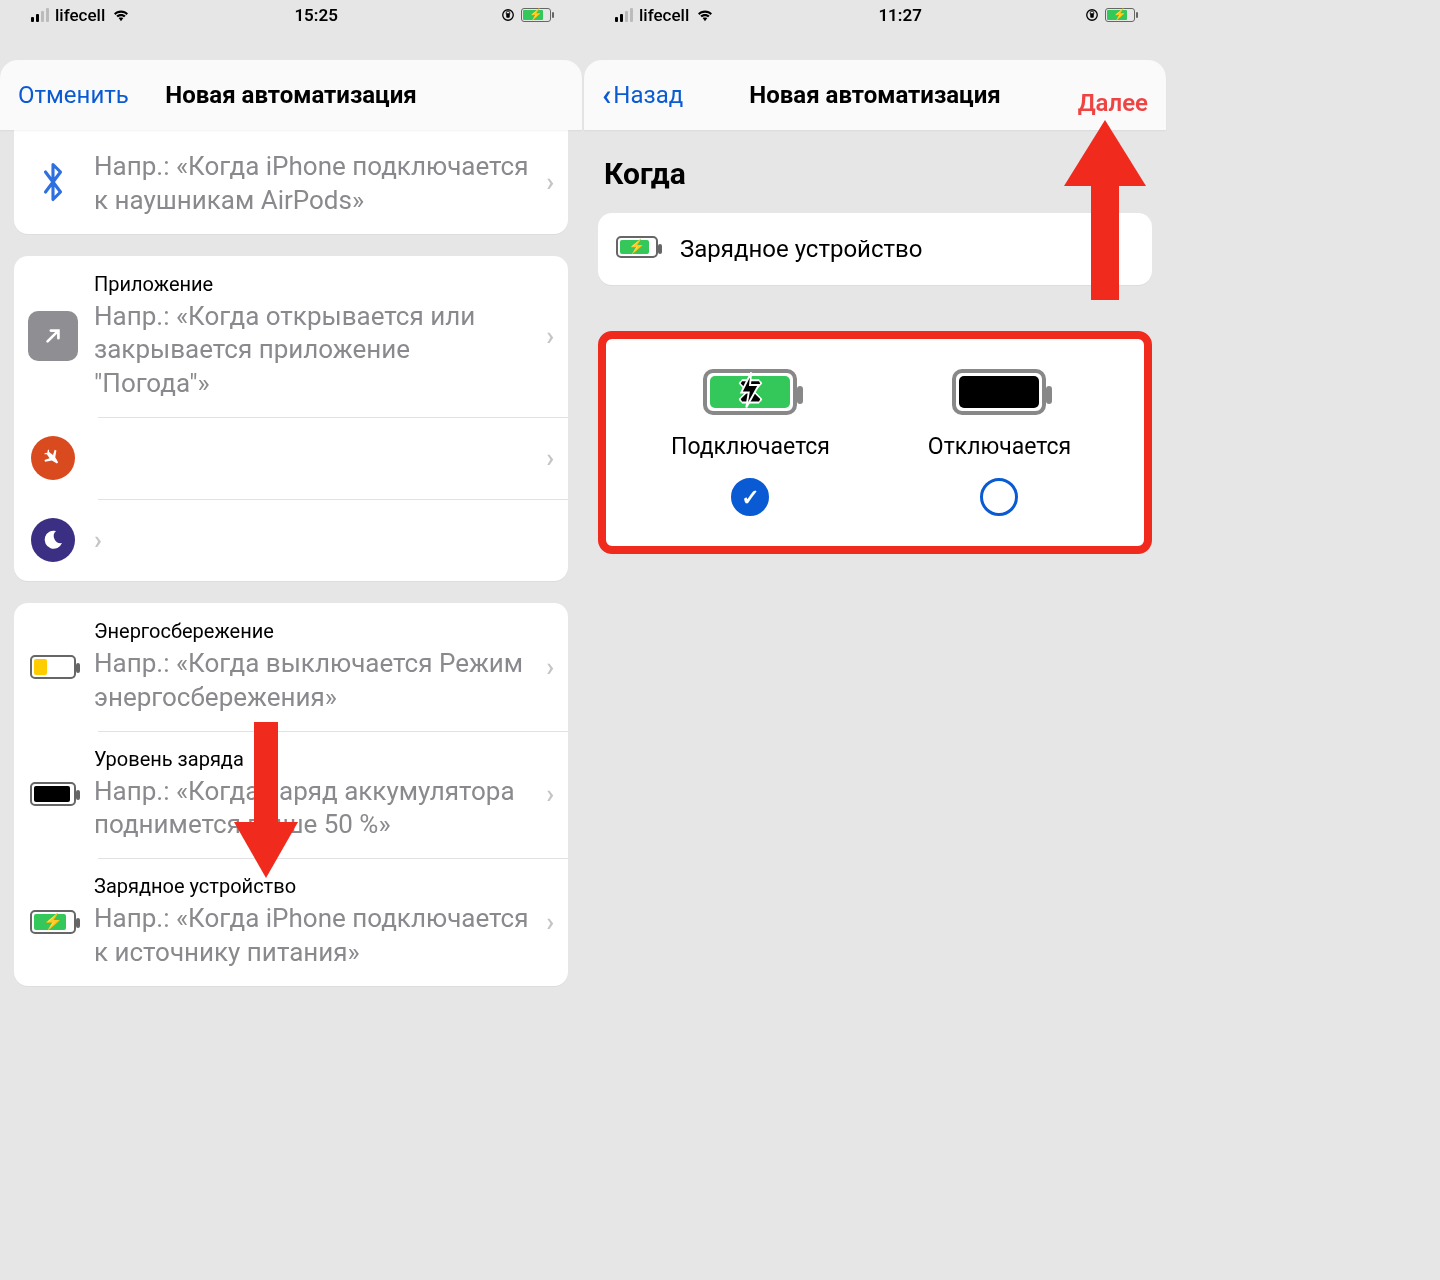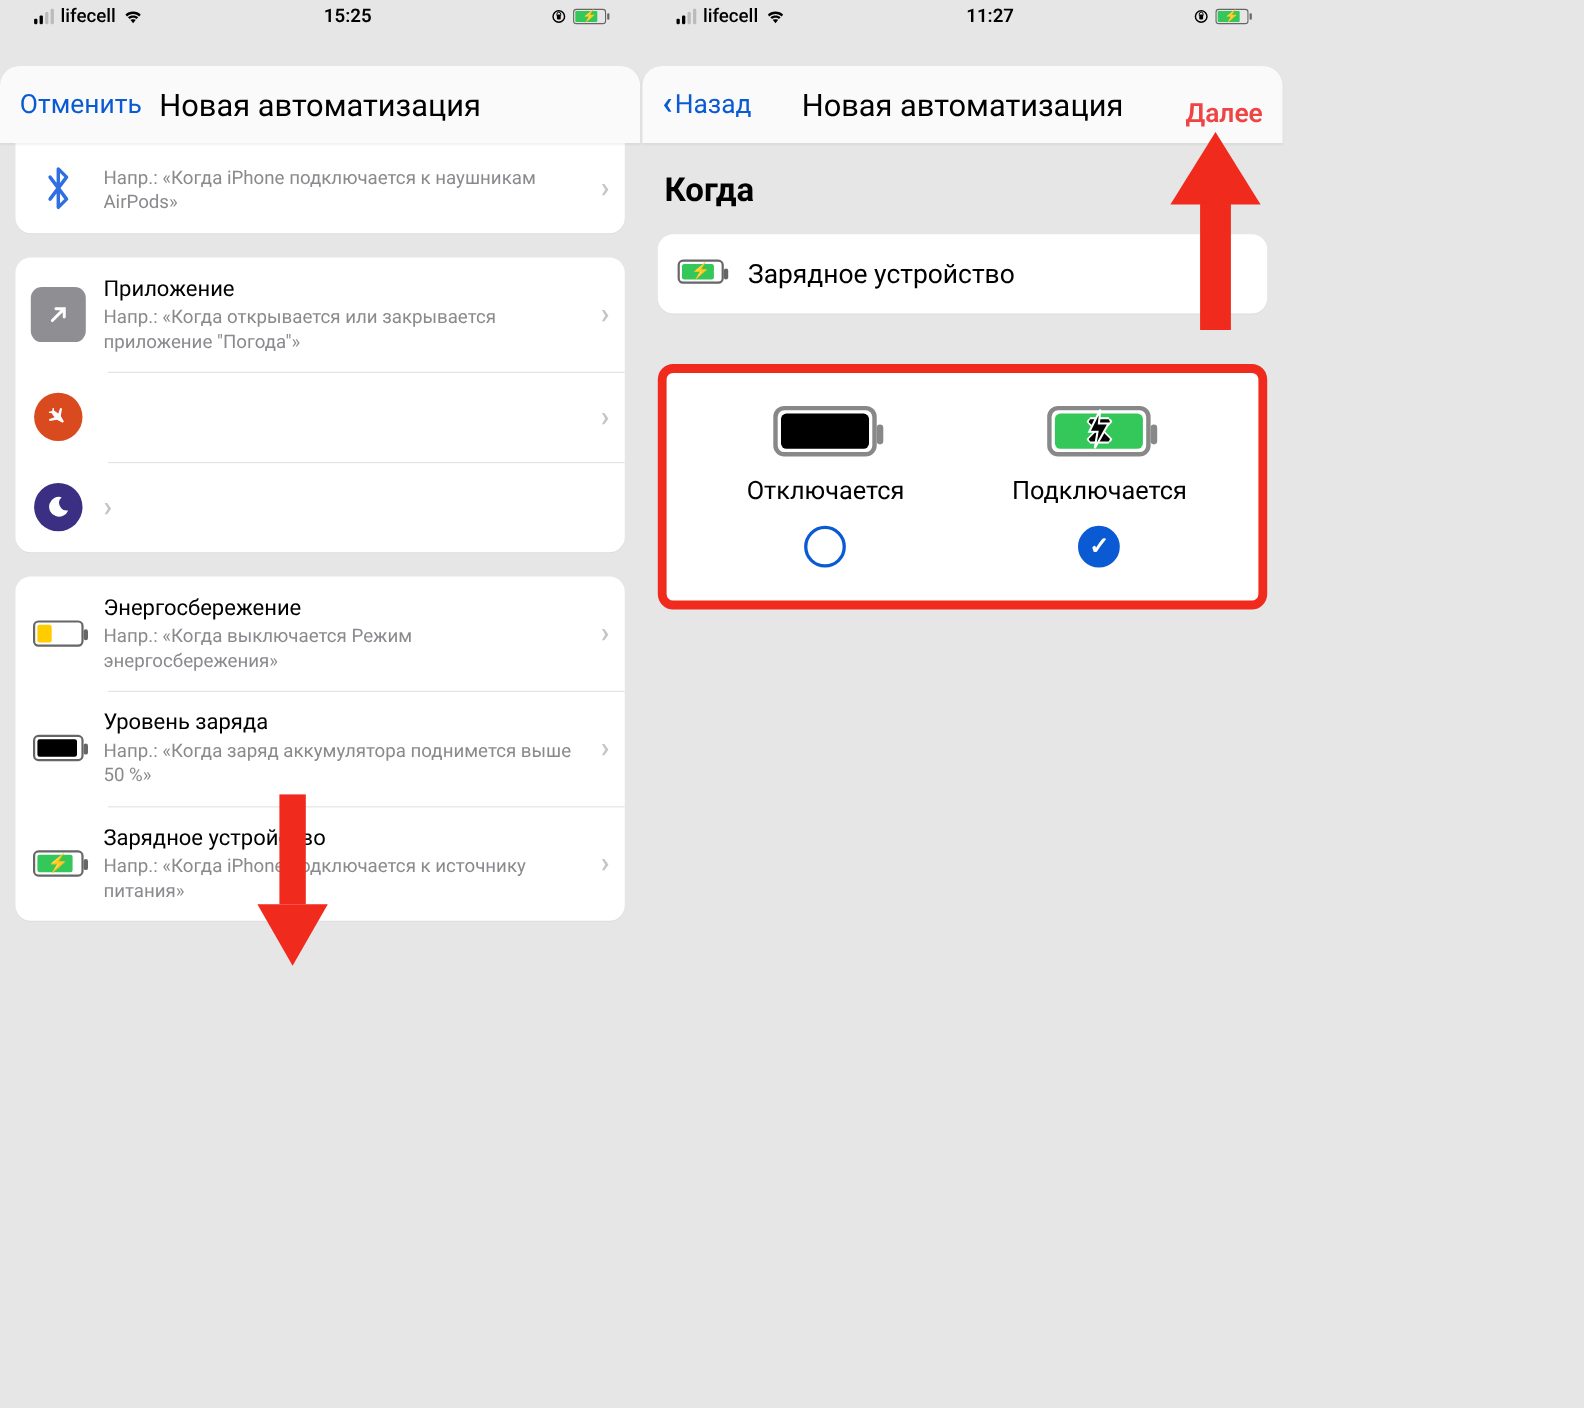--- a/index.html
+++ b/index.html
@@ -68,21 +68,21 @@
     padding:0 18px;
     box-shadow:0 1px 2px rgba(0,0,0,0.05);
     margin-top:30px;
   }
   .nav-left {
     position:absolute; left:18px;
     color:#0a5bd3; font-size:24px; font-weight:400;
     display:flex;align-items:center;gap:2px;
   }
   .nav-left .chev { font-size:30px; font-weight:600; line-height:1; }
-  .nav-title { font-size:28px; font-weight:400; color:#000;text-align:center; }
+  .nav-title { font-size:24px; font-weight:700; color:#000;text-align:center; }
   .nav-right {
     position:absolute; right:18px;
     color:#ef4444; font-size:24px; font-weight:600;margin-top:16px;
   }
 
   
   .content { padding: 0 14px; }
   .phone1 .content { padding-top:0; }
 
   
@@ -108,21 +108,21 @@
     content:"";position:absolute;top:0;left:84px;right:0;height:1px;background:#e2e2e4;
   }
   .row-icon {
     width:50px;height:50px;flex-shrink:0;display:flex;align-items:center;justify-content:center;
   }
   .row-icon.square{
     border-radius:10px;
   }
   .row-text { flex:1; min-width:0; }
   .row-title { font-size:20px; font-weight:400; color:#000; line-height:1.2; }
-  .row-sub { font-size:17px; color:#8a8a8e; margin-top:4px; line-height:1.3; }
+  .row-sub { font-size:26px; color:#8a8a8e; margin-top:4px; line-height:1.3; }
   .chevron {
     color:#c5c5c7; font-size:26px; font-weight:600; flex-shrink:0;
   }
   .icon-app { background:#8e8e93; color:#fff; border-radius:10px; font-size:24px; }
   .icon-plane { background:#d94b1f; border-radius:50%; width:44px;height:44px;color:#fff;}
   .icon-moon { background:#3a2f83; border-radius:50%; width:44px;height:44px;color:#fff;}
 
   .batt-icon {
     width:46px;height:24px;border:2.5px solid #666;border-radius:5px;position:relative;display:inline-block;
   }
@@ -370,37 +370,37 @@
       <div class="group-single">
         <span>
           <span class="batt-icon green" style="width:42px;height:22px;border-width:2px"><span class="bfill"></span><span class="bbolt" style="font-size:14px">⚡</span></span>
         </span>
         <span class="label">Зарядное устройство</span>
       </div>
     </div>
 
     <div class="option-card">
       <div class="option">
-        <span class="big-batt black">
-            <span class="f"></span>
-          </span>
-        <span class="option-label">Отключается</span>
-        <span class="radio"></span>
-      </div>
-      <div class="option">
         <span class="big-batt green">
             <span class="f"></span>
             <span class="bolt">⧗</span>
           <svg style="position:absolute;left:50%;top:50%;transform:translate(-50%,-55%)" width="30" height="40" viewBox="0 0 24 32">
               <path d="M13 2 L5 18 H11 L9 30 L19 12 H12 Z" fill="#000" stroke="#fff" stroke-width="1.5"></path>
             </svg>
         </span>
         <span class="option-label">Подключается</span>
         <span class="radio checked"></span>
       </div>
+      <div class="option">
+        <span class="big-batt black">
+            <span class="f"></span>
+          </span>
+        <span class="option-label">Отключается</span>
+        <span class="radio"></span>
+      </div>
     </div>
   </div>
 
   <div class="arrow" style="right:16px;top:120px;">
     <svg width="90" height="180" viewBox="0 0 90 180">
       <polygon points="45,0 86,66 4,66" fill="#f02a1d"></polygon>
       <rect x="31" y="64" width="28" height="116" fill="#f02a1d"></rect>
     </svg>
   </div>
 

